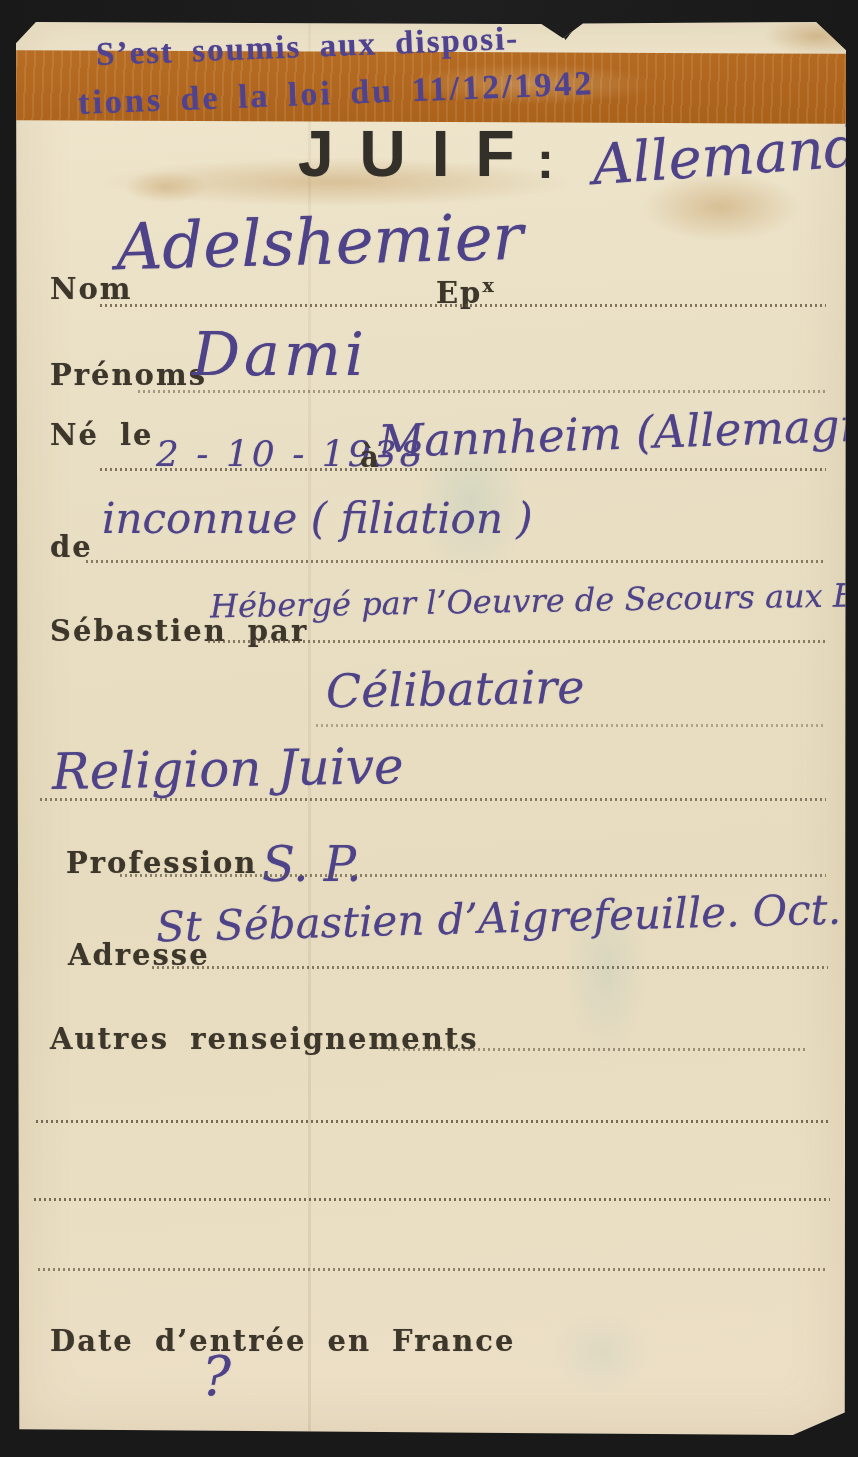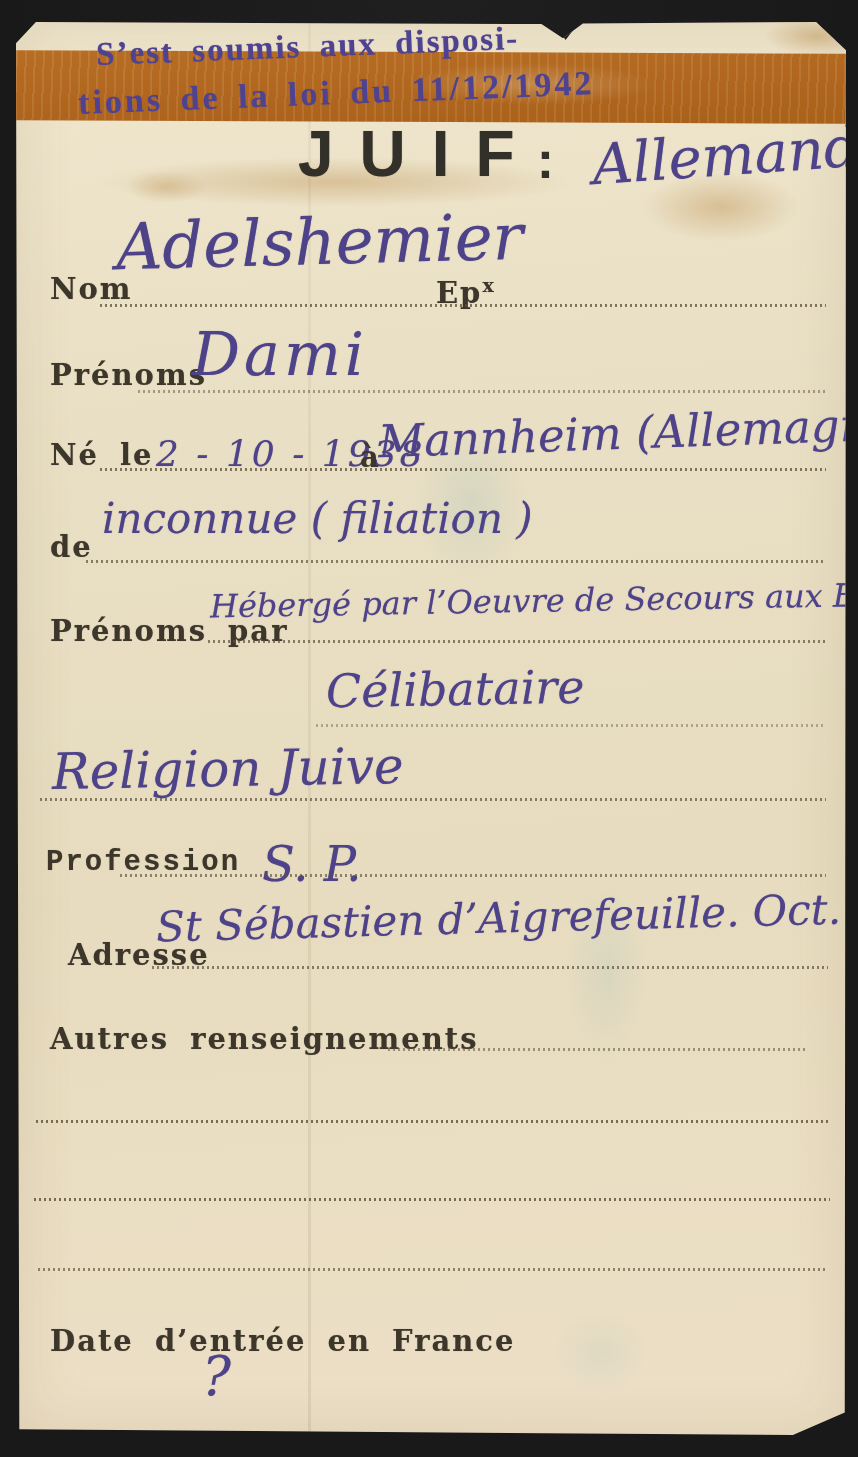--- a/index.html
+++ b/index.html
@@ -95,26 +95,26 @@
   #prof-dots{left:104px;top:852px;width:706px;opacity:.65;}
   #adr-dots{left:136px;top:944px;width:676px;opacity:.7;}
   #autres-dots{left:372px;top:1026px;width:420px;opacity:.55;}
   #free-line-1{left:20px;top:1098px;width:792px;opacity:.8;}
   #free-line-2{left:18px;top:1176px;width:796px;opacity:.8;}
   #free-line-3{left:22px;top:1246px;width:788px;opacity:.65;}
   
   #nom-label{left:34px;top:250px;}
   #nom-ep{left:420px;top:252px;}
   #prenoms-label{left:34px;top:336px;}
-  #nele-label{left:34px;top:416px;}
+  #nele-label{left:34px;top:396px;}
   #nele-a{left:344px;top:418px;}
   #de-label{left:34px;top:508px;}
   #fp-label{left:34px;top:592px;}
   #sit-label{left:34px;top:676px;}
-  #prof-label{left:30px;top:824px;font-family:Liberation Mono, monospace;}
+  #prof-label{left:50px;top:824px;}
   #adr-label{left:52px;top:916px;}
   #autres-label{left:34px;top:1000px;}
   #date-label{left:34px;top:1302px;}
   
   #notch{position:absolute;left:536px;top:-2px;width:0;height:0;
     border-left:14px solid transparent;border-right:14px solid transparent;
     border-top:20px solid #191919;transform:rotate(3deg);}
 </style>
 </head>
 <body>
@@ -146,21 +146,21 @@
   <span class="plabel" id="nele-label">Né le</span>
   <span class="hw" id="nele-value">2 - 10 - 1938</span>
   <span class="plabel" id="nele-a">à</span>
   <span class="hw" id="nele-place">Mannheim (Allemagne)</span>
   <div class="dots" id="nele-dots"></div>
 
   <span class="plabel" id="de-label">de</span>
   <span class="hw" id="de-value">inconnue ( filiation )</span>
   <div class="dots" id="de-dots"></div>
 
-  <span class="plabel" id="fp-label">Prénoms par</span>
+  <span class="plabel" id="fp-label">Sébastien par</span>
   <span class="hw" id="fp-value">Hébergé par l’Oeuvre de Secours aux Enfants</span>
   <div class="dots" id="fp-dots"></div>
 
   <span class="hw" id="sit-value">Célibataire</span>
   <div class="dots" id="sit-dots"></div>
 
   <span class="hw" id="rel-value">Religion Juive</span>
   <div class="dots" id="rel-dots"></div>
 
   <span class="plabel" id="prof-label">Profession</span>

